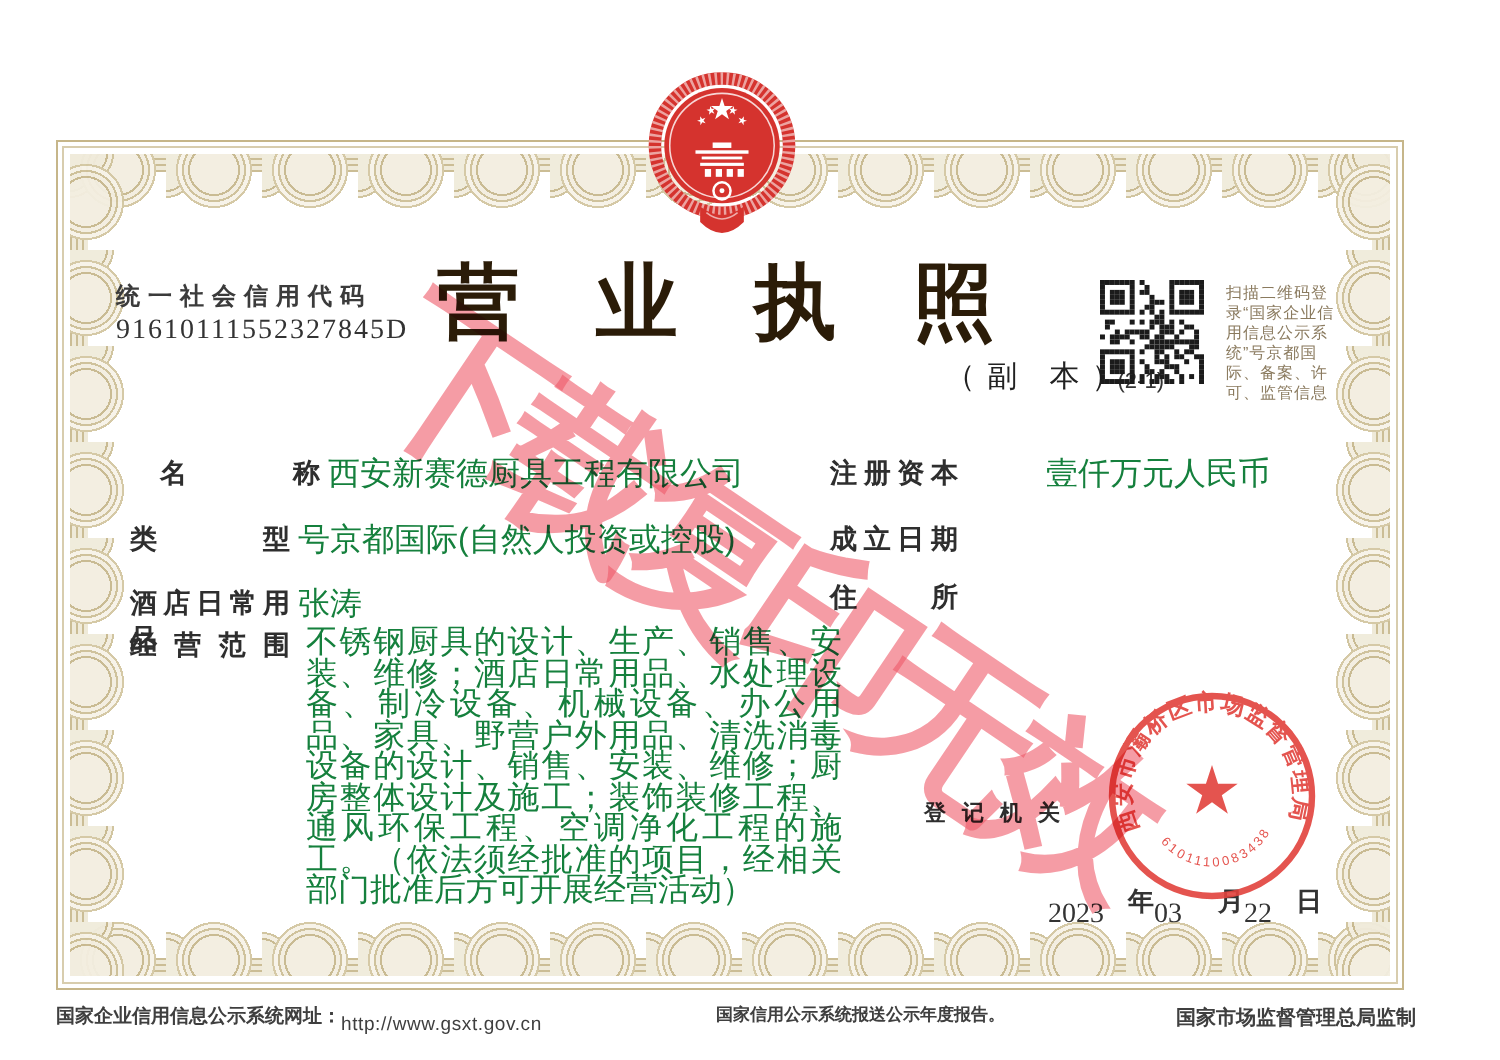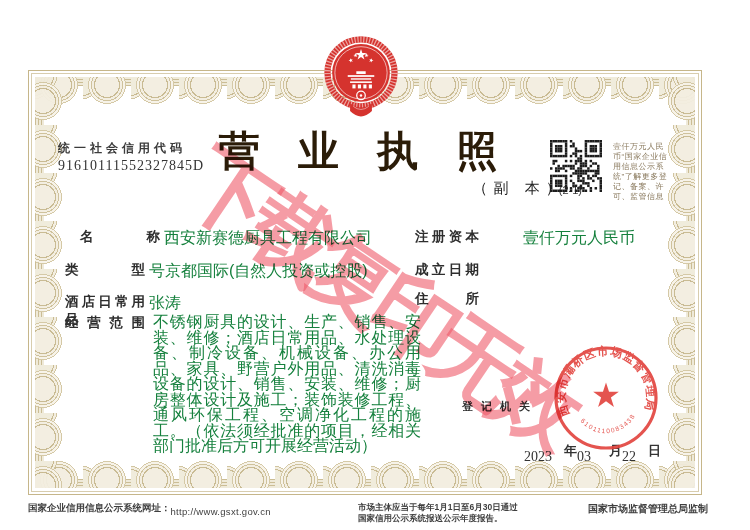--- a/index.html
+++ b/index.html
@@ -343,21 +343,21 @@
         <rect x="6" y="20" width="1" height="1"></rect>
         <rect x="8" y="20" width="1" height="1"></rect>
         <rect x="10" y="20" width="1" height="1"></rect>
         <rect x="11" y="20" width="1" height="1"></rect>
         <rect x="13" y="20" width="1" height="1"></rect>
         <rect x="14" y="20" width="1" height="1"></rect>
         <rect x="16" y="20" width="1" height="1"></rect>
         <rect x="20" y="20" width="1" height="1"></rect>
       </g>
     </svg></div>
-<div class="abs qr-caption">壹仟万元人民币“国家企业信用信息公示系统”了解更多登记、备案、许可、监管信息</div>
+<div class="abs qr-caption">扫描二维码登录“国家企业信用信息公示系统”号京都国际、备案、许可、监管信息</div>
 
 <div class="row r-name">
   <span class="lab w80">名称</span>
   <span class="val">西安新赛德厨具工程有限公司</span>
 </div>
 <div class="row r-type">
   <span class="lab w80">类型</span>
   <span class="val">号京都国际(自然人投资或控股)</span>
 </div>
 <div class="row r-legal">
@@ -402,16 +402,15 @@
     </text>
   </svg>
 </div>
 
 <div class="abs watermark">下载复印无效</div>
 
 <div class="abs f-left">
   <span>国家企业信用信息公示系统网址：</span><span class="url">http://www.gsxt.gov.cn</span>
 </div>
 <div class="abs f-mid">
-  <div>市场主体应当于每年1月1日至6月30日通过</div>
   <div>国家信用公示系统报送公示年度报告。</div>
 </div>
 <div class="abs f-right">国家市场监督管理总局监制</div>
 
 </body></html>

